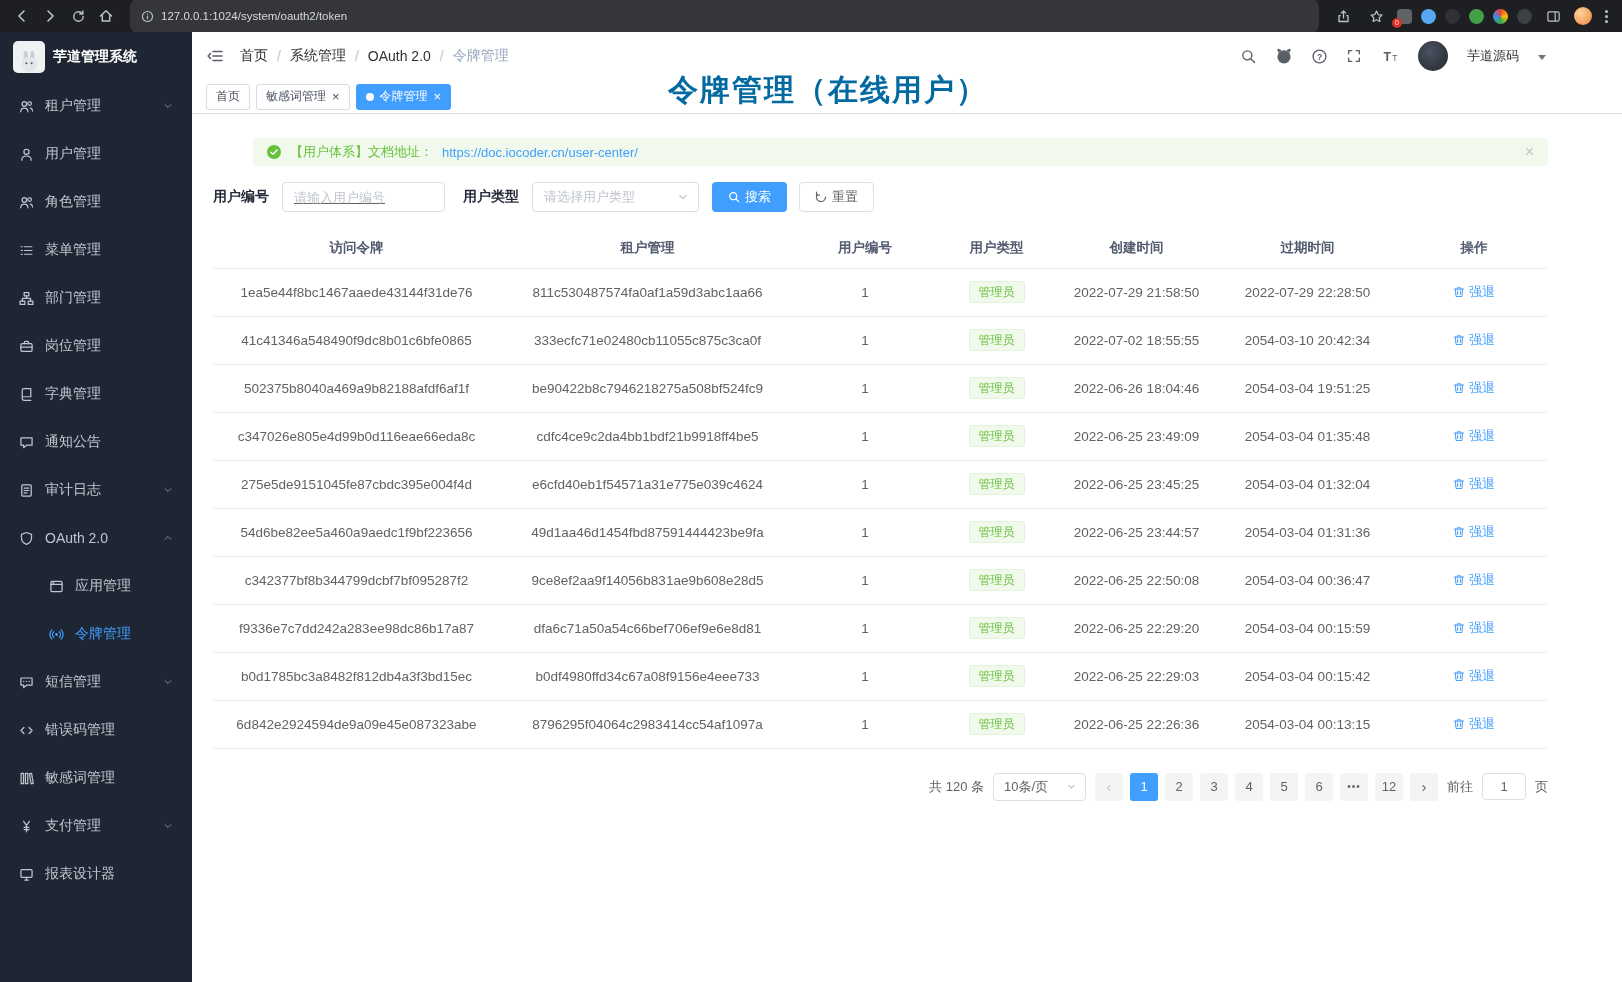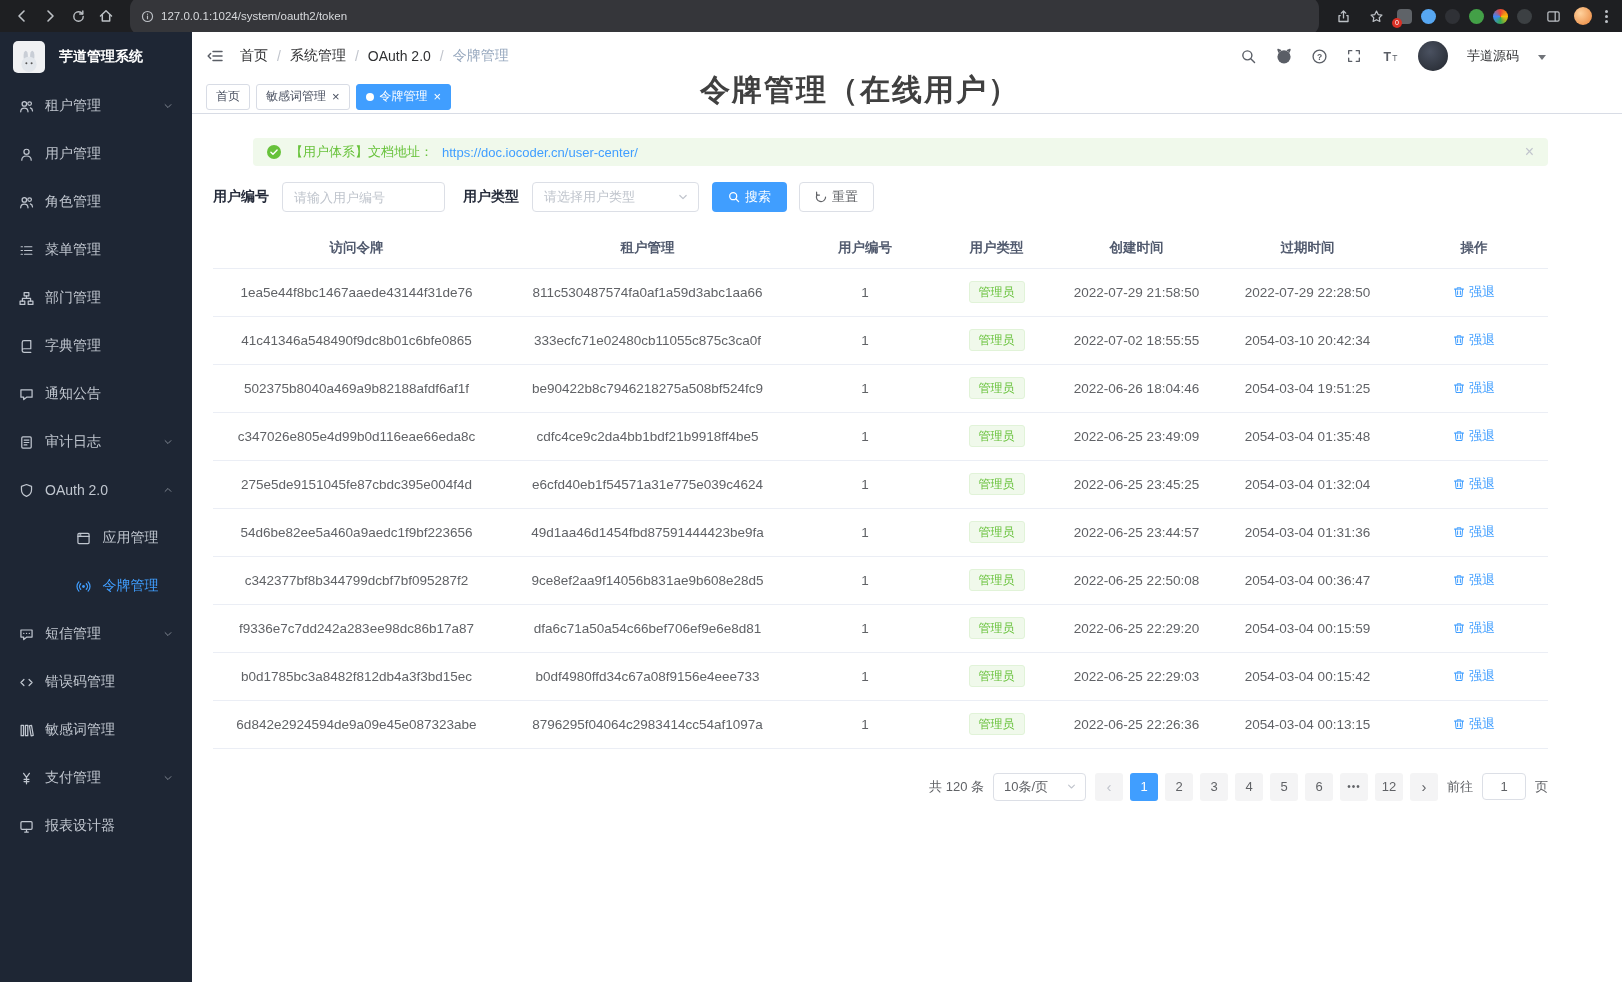--- a/index.html
+++ b/index.html
@@ -16,26 +16,26 @@
   .ext-puzzle { border-radius:4px; background:#5f6368; }
   .pinwheel { background:conic-gradient(#ea4335,#fbbc05,#34a853,#4285f4,#ea4335); }
   .badge { position:absolute; bottom:-4px; left:-5px; background:#d93025; color:#fff; font-size:7px; min-width:10px; height:10px; border-radius:5px; display:flex; align-items:center; justify-content:center; padding:0 1px; }
   .profile-dot { width:18px; height:18px; border-radius:50%; background:radial-gradient(circle at 35% 35%, #ffd29d, #e8833a); cursor:pointer; }
   .menu-dots { display:flex; flex-direction:column; gap:2px; padding:0 4px; cursor:pointer; }
   .menu-dots i { width:3px; height:3px; border-radius:50%; background:#bdc1c6; }
 
   
   .app { display:flex; height:950px; }
   .sidebar { width:192px; background:#1e2634; flex-shrink:0; overflow:hidden; }
-  .logo-row { height:50px; display:flex; align-items:center; gap:14px; padding:16px 13px; cursor:pointer; }
+  .logo-row { height:50px; display:flex; align-items:center; gap:8px; padding:16px 13px; cursor:pointer; }
   .logo-img { width:32px; height:32px; border-radius:5px; background:#f0f1f3; display:flex; align-items:flex-end; justify-content:center; overflow:hidden; }
   .logo-title { color:#fff; font-size:14px; font-weight:700; }
   .menu-item { height:48px; display:flex; align-items:center; gap:11px; padding:0 18px; color:#c0c6cf; font-size:14px; cursor:pointer; }
   .menu-item .mi-icon { width:16px; height:16px; display:flex; align-items:center; justify-content:center; flex-shrink:0; }
-  .menu-item.sub { padding-left:60px;justify-content:center; }
+  .menu-item.sub { padding-left:48px; }
   .menu-item.active { color:#409eff; }
   .mi-caret { margin-left:auto; opacity:.6; }
   .mi-caret.up svg { transform:rotate(180deg); }
 
   .main { flex:1; display:flex; flex-direction:column; background:#fff; min-width:0; }
 
   
   .topbar { height:48px; display:flex; align-items:center; padding:0 76px 0 14px; gap:16px; background:#fff; }
   .hamburger { color:#5a5e66; cursor:pointer; }
   .breadcrumb { display:flex; align-items:center; gap:9px; font-size:14px; color:#303133; }
@@ -57,21 +57,21 @@
   .tab .close { font-size:13px; line-height:1; cursor:pointer; }
 
   
   .content { flex:1; padding:24px 74px 0 21px; background:#fff; }
   .alert { display:flex; align-items:center; gap:9px; background:#f0f9eb; border-radius:4px; padding:0 14px; height:28px; font-size:13px; color:#67c23a; margin-bottom:16px;margin-left:40px; }
   .alert a { color:#409eff; text-decoration:none; cursor:pointer; }
   .alert .close { margin-left:auto; color:#c0c4cc; font-size:16px; cursor:pointer; }
 
   .filters { display:flex; align-items:center; margin-bottom:16px; }
   .f-label { font-size:14px; font-weight:700; color:#252b3a; margin-right:13px; }
-  .f-input { width:163px; height:30px; border:1px solid #dcdfe6; border-radius:4px; padding:0 11px; font-size:13px; color:#606266; margin-right:18px; font-family:inherit; outline:none; }
+  .f-input { width:163px; height:30px; border:1px solid #dcdfe6; border-radius:4px; padding:0 11px; font-size:13px; color:#606266; margin-right:18px; font-family:inherit; outline:none;text-decoration:underline; }
   .f-input::placeholder { color:#bfc4cc; }
   .f-select { width:167px; height:30px; border:1px solid #dcdfe6; border-radius:4px; padding:0 9px 0 11px; font-size:13px; color:#bfc4cc; display:flex; align-items:center; justify-content:space-between; margin-right:13px; cursor:pointer; background:#fff; }
   .btn { height:30px; border-radius:4px; font-size:13px; display:inline-flex; align-items:center; gap:5px; padding:0 15px; cursor:pointer; border:1px solid transparent; font-family:inherit; }
   .btn-primary { background:#409eff; color:#fff;justify-content:flex-end; }
   .btn-plain { background:#fff; border-color:#dcdfe6; color:#606266; margin-left:12px; }
 
   table.data { width:100%; border-collapse:collapse; font-size:13.5px; color:#606266; table-layout:fixed; }
   table.data th { font-weight:700; color:#515a6e; height:40px; text-align:center; vertical-align:middle; border-bottom:1px solid #ebeef5; font-size:13.5px; }
   table.data td { height:48px; text-align:center; vertical-align:middle; border-bottom:1px solid #ebeef5; overflow:hidden; white-space:nowrap; }
   .tag-success { display:inline-block; padding:1px 9px; font-size:12px; line-height:18px; color:#67c23a; background:#f0f9eb; border:1px solid #e1f3d8; border-radius:3px; }
@@ -80,21 +80,21 @@
   .pager { display:flex; align-items:center; justify-content:flex-end; gap:9px; margin-top:24px; font-size:13px; color:#606266; }
   .page-size { width:93px; height:28px; border:1px solid #dcdfe6; border-radius:4px; display:flex; align-items:center; justify-content:space-between; padding:0 8px 0 10px; color:#606266; cursor:pointer; background:#fff; }
   .page-buttons { display:flex; align-items:center; gap:7px; }
   .pg-btn { min-width:28px; height:28px; padding:0 4px; background:#f4f4f5; border-radius:3px; display:flex; align-items:center; justify-content:center; color:#606266; font-size:13px; cursor:pointer; }
   .pg-btn.active { background:#409eff; color:#fff; }
   .pg-btn.prev { color:#c0c4cc; font-size:15px; }
   .pg-btn.next { font-size:15px; }
   .pg-btn.ellipsis { letter-spacing:1px; font-size:10px; }
   .goto-input { width:44px; height:27px; border:1px solid #dcdfe6; border-radius:4px; text-align:center; font-size:13px; color:#606266; font-family:inherit; outline:none; }
 
-  .annotation { position:absolute; left:700px; top:70px; font-size:30px; font-weight:700; color:#404040; letter-spacing:2px; z-index:10; pointer-events:none; }
+  .annotation { position:absolute; left:668px; top:70px; font-size:30px; font-weight:700; color:#0369a1; letter-spacing:2px; z-index:10; pointer-events:none; }
 </style>
 </head>
 <body>
 
 <div class="browser-bar">
   <span class="nav-btn">
     <svg width="16" height="16" viewBox="0 0 16 16" fill="none" stroke="currentColor" stroke-width="1.6" stroke-linecap="round" stroke-linejoin="round">
         <path d="M10 3L5 8l5 5"></path>
       </svg>
   </span>
@@ -226,20 +226,29 @@
               <rect x="1" y="9.5" width="4.4" height="3"></rect>
               <rect x="8.6" y="9.5" width="4.4" height="3"></rect>
               <path d="M7 4.5v2.3M3.2 9.5V6.8h7.6v2.7"></path>
             </svg>
           </span>
           <span class="mi-label">部门管理</span>
         </div>
         <div class="menu-item">
           <span class="mi-icon">
             <svg width="15" height="15" viewBox="0 0 14 14" fill="none" stroke="currentColor" stroke-width="1.15" stroke-linecap="round" stroke-linejoin="round">
+              <rect x="1.8" y="4.4" width="10.4" height="7.2" rx="1"></rect>
+              <path d="M5 4.4V3.2a1 1 0 011-1h2a1 1 0 011 1v1.2M1.8 7.6h10.4"></path>
+            </svg>
+          </span>
+          <span class="mi-label">岗位管理</span>
+        </div>
+        <div class="menu-item">
+          <span class="mi-icon">
+            <svg width="15" height="15" viewBox="0 0 14 14" fill="none" stroke="currentColor" stroke-width="1.15" stroke-linecap="round" stroke-linejoin="round">
               <path d="M11 12.5H4.6A1.7 1.7 0 013 10.8V3.2c0-.9.8-1.7 1.6-1.7H11v7.6H4.6a1.7 1.7 0 000 3.4H11z"></path>
             </svg>
           </span>
           <span class="mi-label">字典管理</span>
         </div>
         <div class="menu-item">
           <span class="mi-icon">
             <svg width="15" height="15" viewBox="0 0 14 14" fill="none" stroke="currentColor" stroke-width="1.15" stroke-linecap="round" stroke-linejoin="round">
               <path d="M1.8 2.6h10.4v6.9H7.1l-2.7 2.3V9.5H1.8z"></path>
             </svg>

